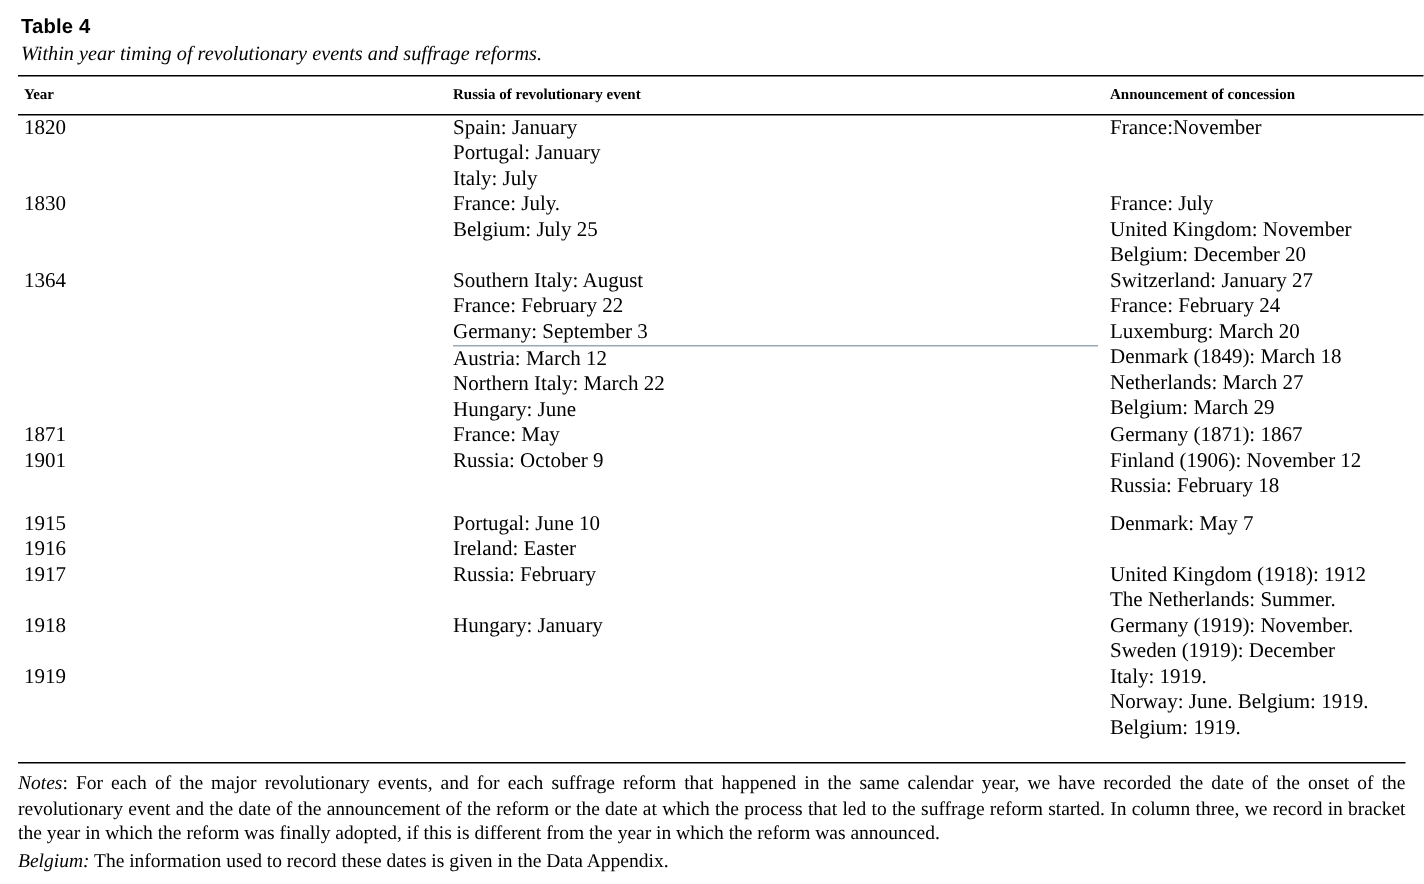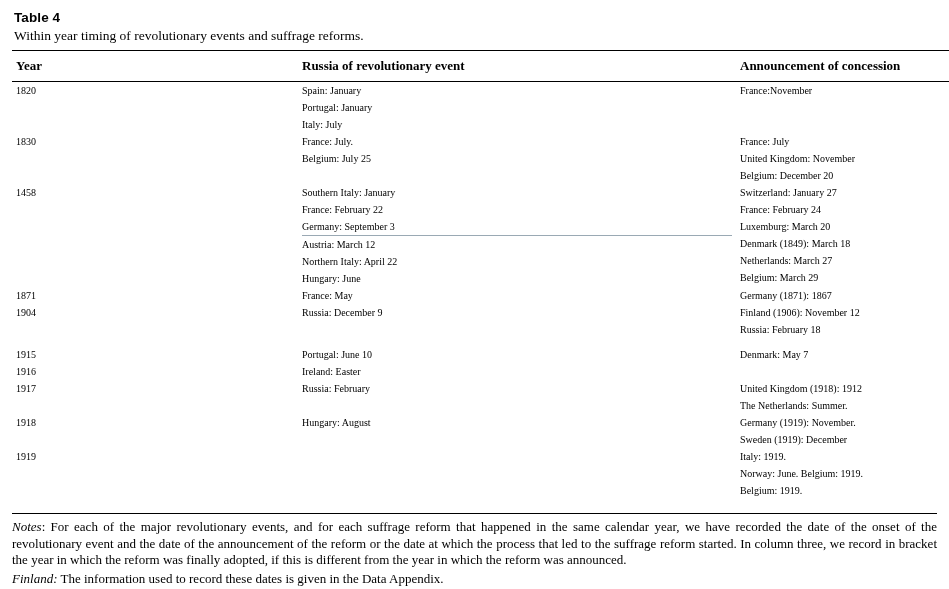--- a/index.html
+++ b/index.html
@@ -25,43 +25,44 @@
     font-family: "Liberation Sans", sans-serif;
     font-weight: bold;
     font-size: 13.5px;
     letter-spacing: 0.1px;
     margin: 2px 0 3px 2px;
   }
   .table-caption {
     font-family: "Liberation Serif", serif;
     font-size: 13.5px;
     margin: 0 0 6px 2px;
+    font-style: italic;
   }
   table.main {
     width: 925px;
     border-collapse: collapse;
     table-layout: fixed;
   }
   table.main th {
     font-family: "Liberation Serif", serif;
     font-weight: bold;
-    font-size: 13px;
+    font-size: 10px;
     text-align: left;
     padding: 7px 4px 7px 4px;
     vertical-align: bottom;
   }
   .rule-top {
     border-top: 1.6px solid #000;
   }
   .rule-bottom {
     border-bottom: 1.1px solid #000;
   }
   table.main td {
     font-family: "Liberation Serif", serif;
-    font-size: 10px;
+    font-size: 14px;
     vertical-align: top;
     padding: 0 4px;
     line-height: 17px;
     margin-top: 36px;
   }
   .col-year { width: 278px; }
   .col-onset { width: 430px; }
   .col-conc { width: 217px; }
   th.col-conc, td.col-conc { text-align: left; }
   th.col-conc { text-align: right; }
@@ -137,28 +138,28 @@
         </td>
         <td class="col-conc">
           <div class="cellline">France: July</div>
           <div class="cellline">United Kingdom: November</div>
           <div class="cellline">Belgium: December 20</div>
         </td>
       </tr>
 
       <tr>
         <td class="col-year">
-          <div class="cellline">1458</div>
-        </td>
-        <td class="col-onset">
-          <div class="cellline">Southern Italy: January</div>
+          <div class="cellline">1364</div>
+        </td>
+        <td class="col-onset">
+          <div class="cellline">Southern Italy: August</div>
           <div class="cellline">France: February 22</div>
           <div class="cellline">Germany: September 3</div>
           <div class="cellline hairline">Austria: March 12</div>
-          <div class="cellline">Northern Italy: April 22</div>
+          <div class="cellline">Northern Italy: March 22</div>
           <div class="cellline">Hungary: June</div>
         </td>
         <td class="col-conc">
           <div class="cellline">Switzerland: January 27</div>
           <div class="cellline">France: February 24</div>
           <div class="cellline">Luxemburg: March 20</div>
           <div class="cellline">Denmark (1849): March 18</div>
           <div class="cellline">Netherlands: March 27</div>
           <div class="cellline">Belgium: March 29</div>
         </td>
@@ -171,24 +172,24 @@
         <td class="col-onset">
           <div class="cellline">France: May</div>
         </td>
         <td class="col-conc">
           <div class="cellline">Germany (1871): 1867</div>
         </td>
       </tr>
 
       <tr>
         <td class="col-year">
-          <div class="cellline">1904</div>
-        </td>
-        <td class="col-onset">
-          <div class="cellline">Russia: December 9</div>
+          <div class="cellline">1901</div>
+        </td>
+        <td class="col-onset">
+          <div class="cellline">Russia: October 9</div>
         </td>
         <td class="col-conc">
           <div class="cellline">Finland (1906): November 12</div>
           <div class="cellline">Russia: February 18</div>
         </td>
       </tr>
 
       <tr class="spacer-row">
           <td colspan="3"></td>
         </tr>
@@ -226,21 +227,21 @@
           <div class="cellline">United Kingdom (1918): 1912</div>
           <div class="cellline">The Netherlands: Summer.</div>
         </td>
       </tr>
 
       <tr>
         <td class="col-year">
           <div class="cellline">1918</div>
         </td>
         <td class="col-onset">
-          <div class="cellline">Hungary: August</div>
+          <div class="cellline">Hungary: January</div>
         </td>
         <td class="col-conc">
           <div class="cellline">Germany (1919): November.</div>
           <div class="cellline">Sweden (1919): December</div>
         </td>
       </tr>
 
       <tr>
         <td class="col-year">
           <div class="cellline">1919</div>
@@ -255,16 +256,16 @@
 
       <tr class="spacer-row">
           <td colspan="3"></td>
         </tr>
 
     </tbody>
   </table>
 
   <div class="notes-wrap">
     <p class="notes"><i>Notes</i><span>: For each of the major revolutionary events, and for each suffrage reform that happened in the same calendar year, we have recorded the date of the onset of the revolutionary event and the date of the announcement of the reform or the date at which the process that led to the suffrage reform started. In column three, we record in bracket the year in which the reform was finally adopted, if this is different from the year in which the reform was announced.</span></p>
-    <p class="srcline"><i>Finland:</i><span> The information used to record these dates is given in the Data Appendix.</span></p>
+    <p class="srcline"><i>Belgium:</i><span> The information used to record these dates is given in the Data Appendix.</span></p>
   </div>
 
 </div>
 
 </body></html>

